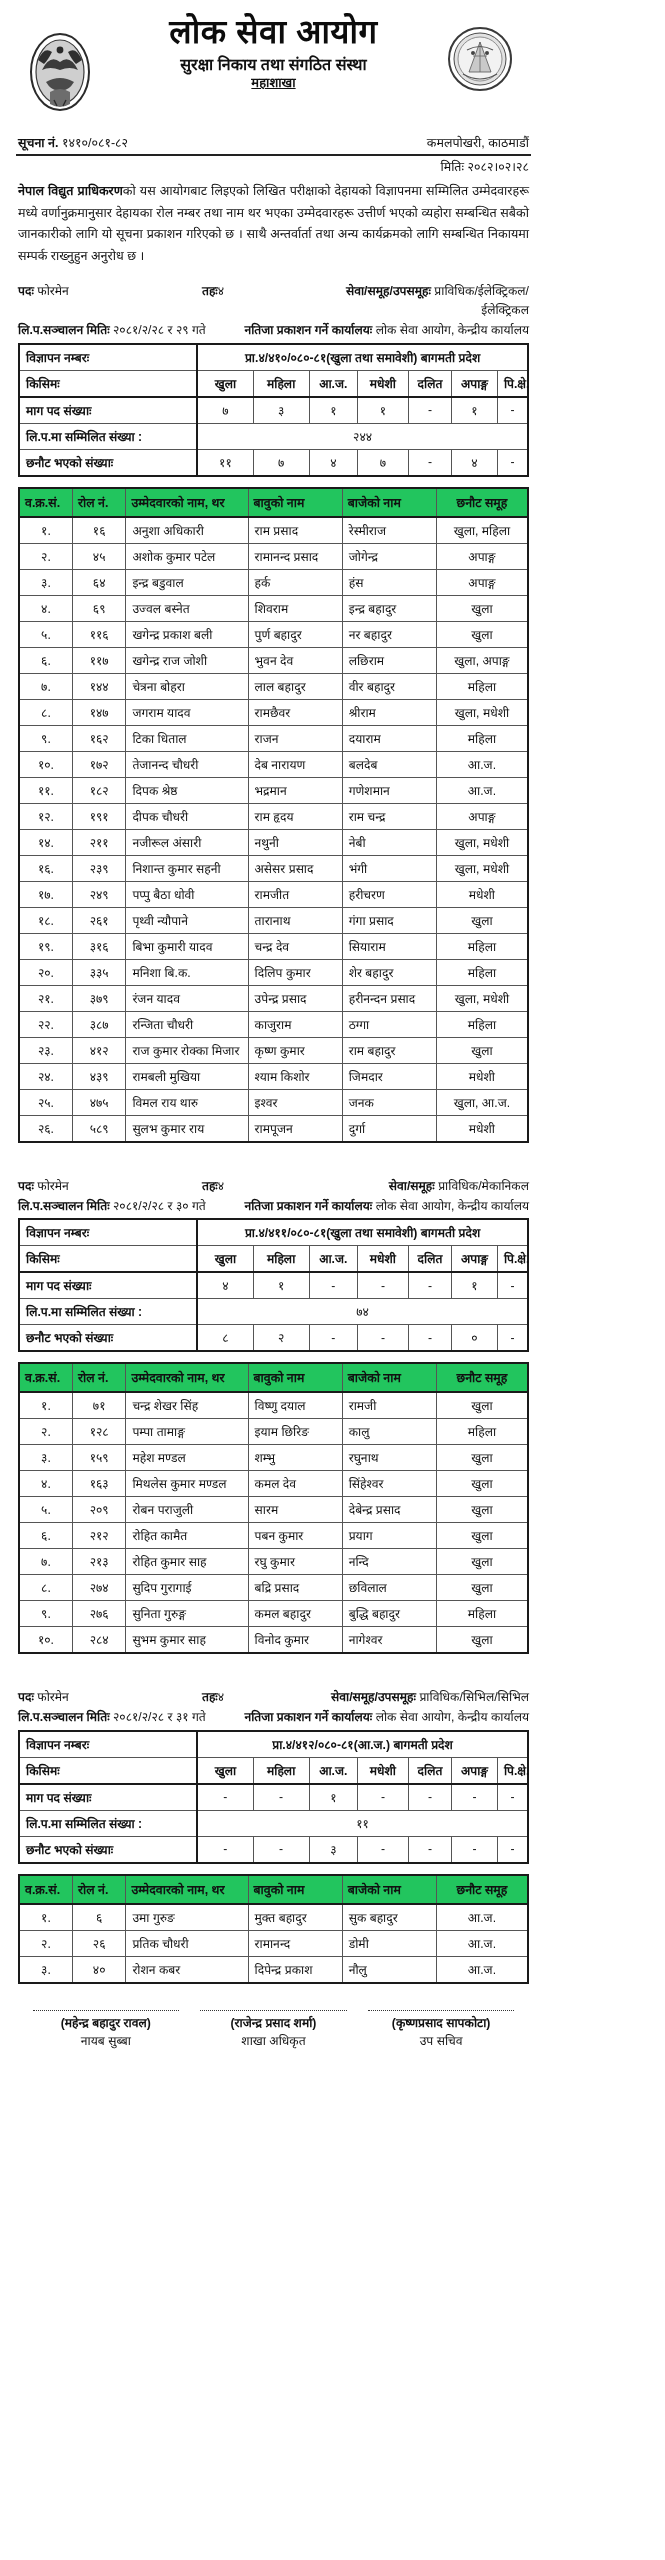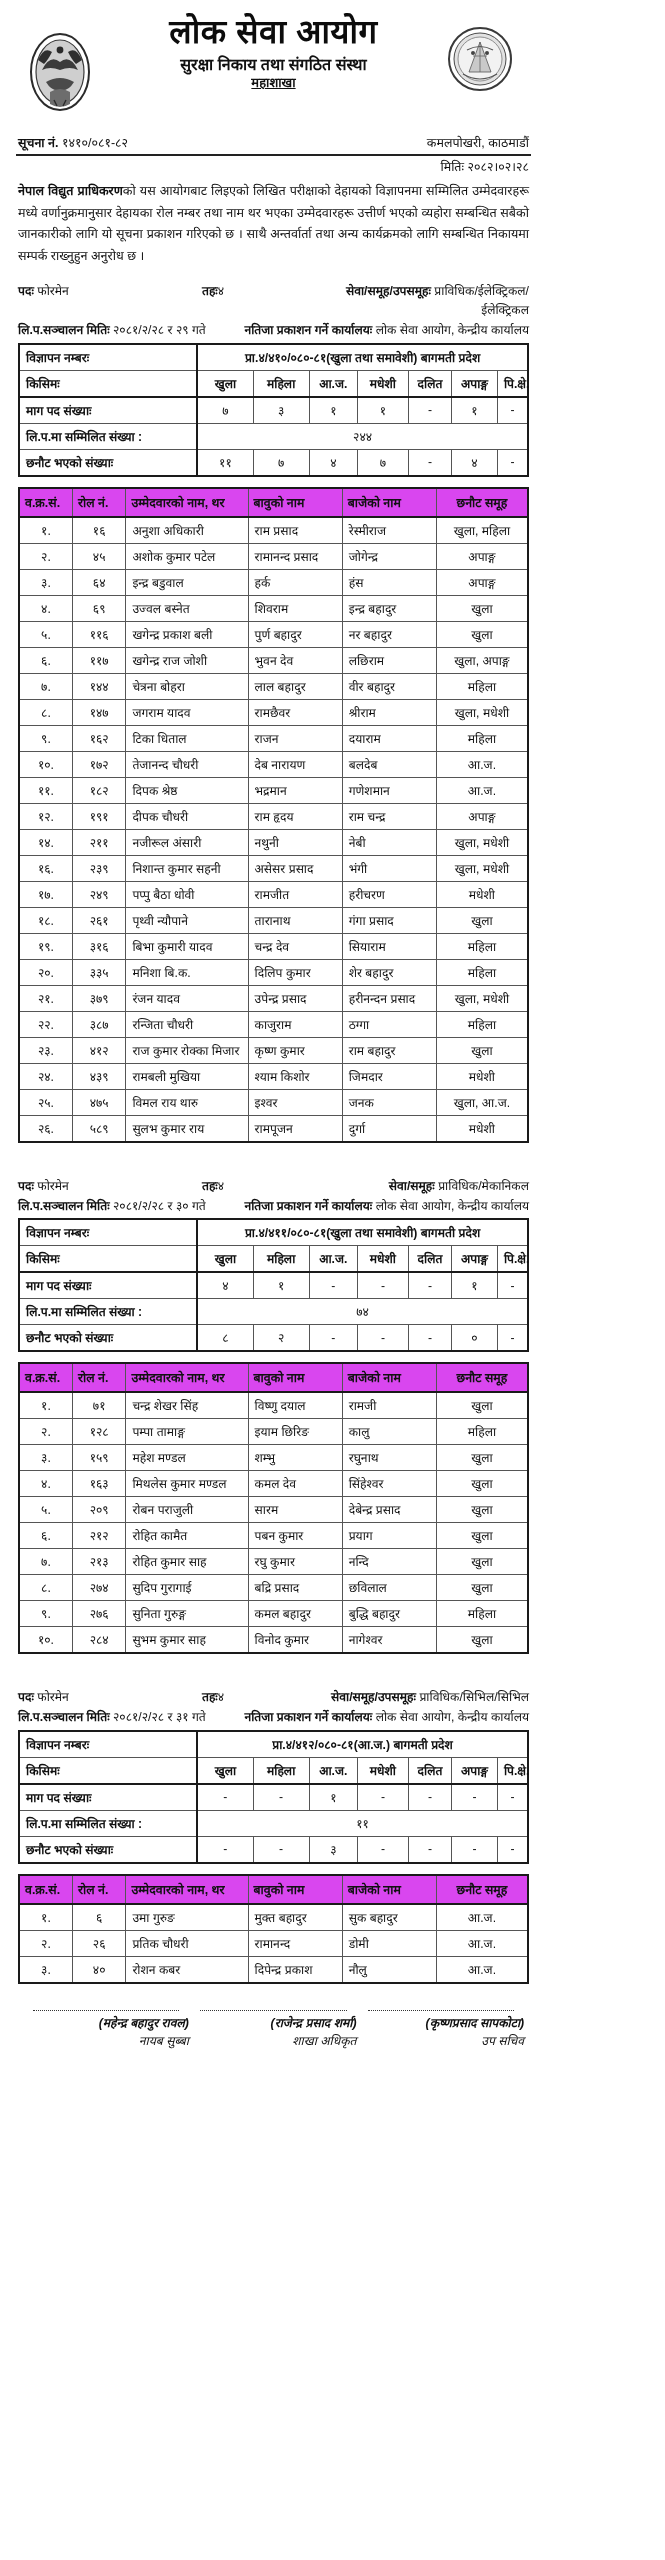--- a/index.html
+++ b/index.html
@@ -81,21 +81,21 @@
   table.summary td.hdcell { border-right: 2px solid #1a1a1a; width: 35%; }
   table.summary td.ctr { text-align: center; }
   table.summary td.adv { text-align: center; font-weight: bold; }
   table.summary td.kis { text-align: center; font-weight: bold; }
   table.summary tr.kisim-row td { border-bottom: 2px solid #1a1a1a; }
 
   
   table.results { border: 2px solid #1a1a1a; margin: 8px 0 6px 0; table-layout: fixed; }
   table.results th {
     border: 1px solid #555; border-bottom: 2px solid #1a1a1a;
-    background: #d946ef;
+    background: #22c55e;
     font-family: "Liberation Sans", "DejaVu Sans", sans-serif;
     font-size: 12.4px; font-weight: bold; padding: 5px 5px; height: 26px;
     text-align: left;
   }
   table.results th.c-ctr { text-align: center; }
   table.results td {
     border: 1px solid #555; padding: 4px 6px; height: 24px;
     font-family: "Liberation Sans", "DejaVu Sans", sans-serif;
     font-size: 12.2px;
   }
@@ -104,21 +104,21 @@
   td.col-grp { text-align: center; }
   col.w-sn { width: 10.5%; }
   col.w-roll { width: 10.5%; }
   col.w-name { width: 24%; }
   col.w-father { width: 18.5%; }
   col.w-gfather { width: 18.5%; }
   col.w-grp { width: 18%; }
 
   
   .footer { margin-top: 26px; display: flex; justify-content: space-around; padding: 0 6px; }
-  .sig { text-align: right; width: 33%; font-style: italic; }
+  .sig { text-align: center; width: 33%; }
   .sig-line { border-top: 1px dotted #333; width: 88%; margin: 0 auto 3px auto; }
   .sig-name {
     font-family: "Liberation Sans", "DejaVu Sans", sans-serif;
     font-size: 12.2px; font-weight: bold; line-height: 1.5;
   }
   .sig-role {
     font-family: "Liberation Sans", "DejaVu Sans", sans-serif;
     font-size: 12.2px; line-height: 1.5;
   }
   .spacer-lg { height: 18px; }

